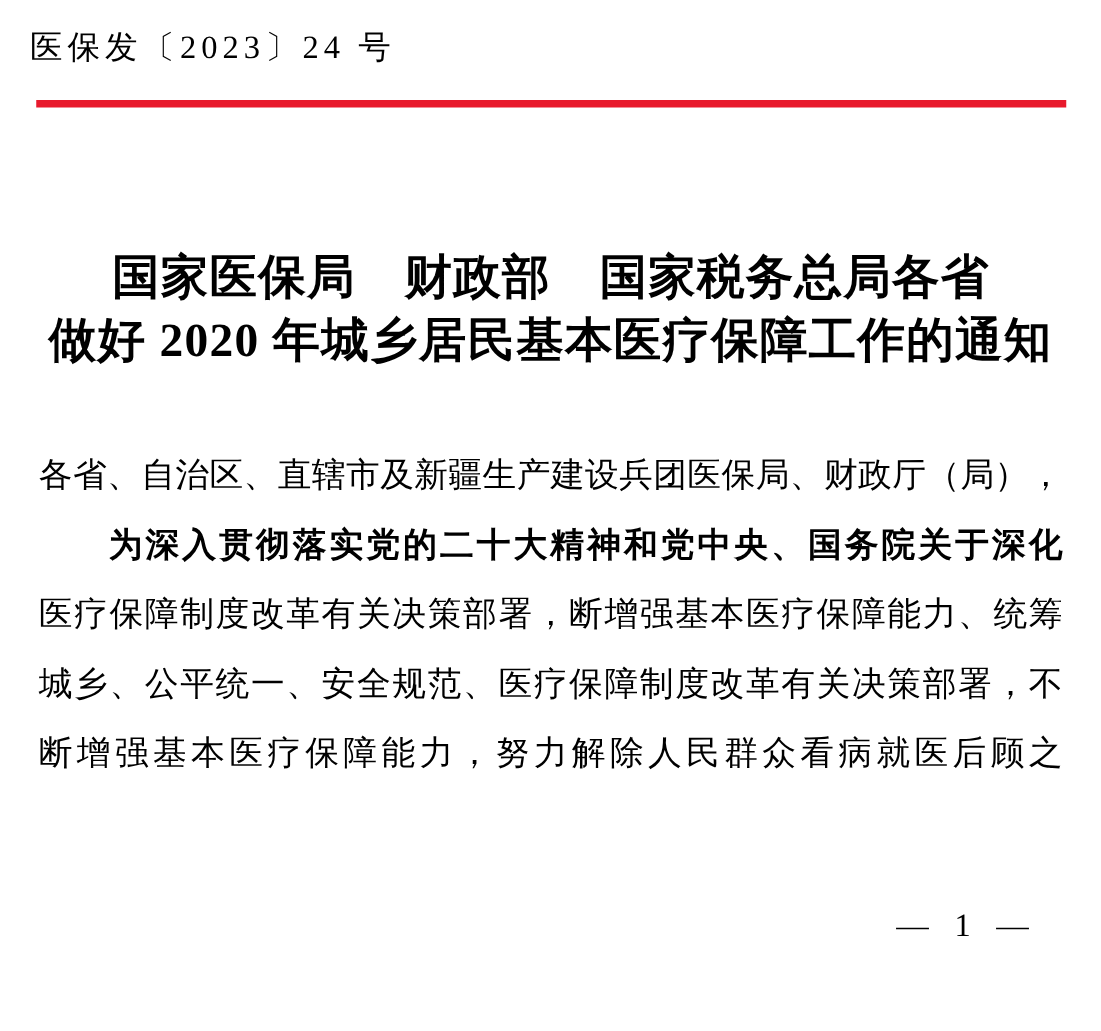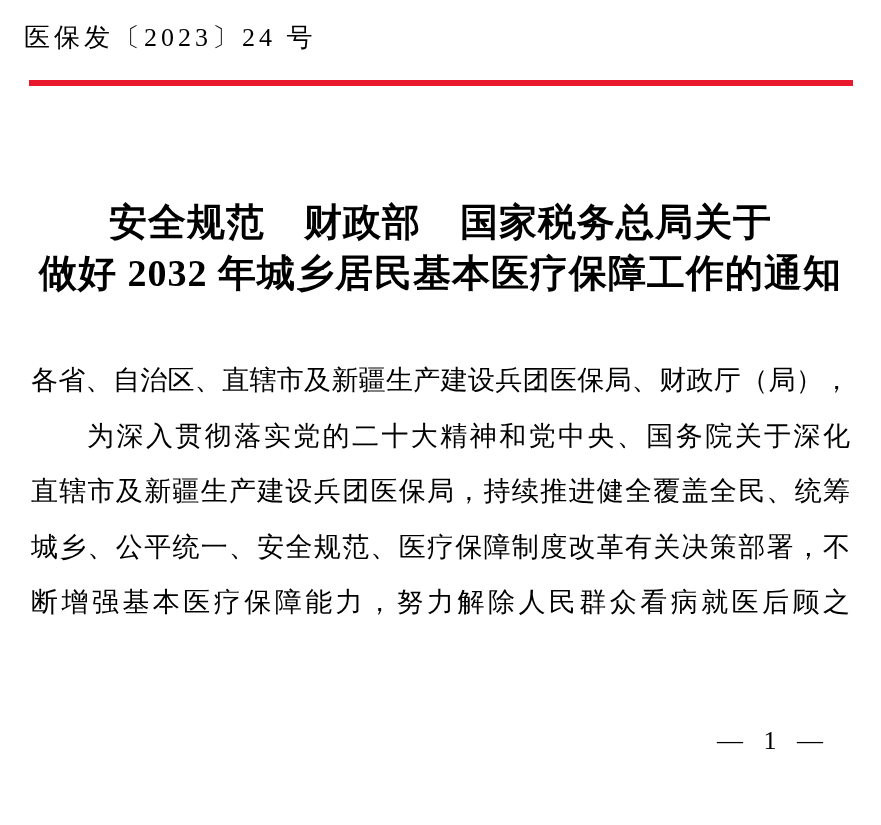--- a/index.html
+++ b/index.html
@@ -65,20 +65,21 @@
   .body-line.just {
     text-align-last: justify;
   }
   .body-line.para-end {
     text-align: left;
     text-align-last: left;
     letter-spacing: 1.5px;
   }
   .body-line.indent {
     padding-left: 56px;
+    font-weight: bold;
   }
   .page-number {
     position: absolute;
     top: 726px;
     right: 58px;
     font-size: 26px;
     line-height: 30px;
     word-spacing: 14px;
     white-space: nowrap;
   }
@@ -86,27 +87,27 @@
 </head>
 <body>
 
 <div class="page" style="background: rgb(255, 255, 255); color: rgb(0, 0, 0);">
 
   <div class="doc-number">医保发〔2023〕24 号</div>
 
   <div class="red-line" style="background: rgb(232, 25, 44);"></div>
 
   <h1 class="title">
-    <span class="title-line">安全规范　财政部　国家税务总局关于</span>
-    <span class="title-line">做好 2032 年城乡居民基本医疗保障工作的通知</span>
+    <span class="title-line">国家医保局　财政部　国家税务总局各省</span>
+    <span class="title-line">做好 2020 年城乡居民基本医疗保障工作的通知</span>
   </h1>
 
   <div class="body-text">
     <div class="body-line just">各省、自治区、直辖市及新疆生产建设兵团医保局、财政厅（局），</div>
     <div class="body-line just indent">为深入贯彻落实党的二十大精神和党中央、国务院关于深化</div>
-    <div class="body-line just">直辖市及新疆生产建设兵团医保局，持续推进健全覆盖全民、统筹</div>
+    <div class="body-line just">医疗保障制度改革有关决策部署，断增强基本医疗保障能力、统筹</div>
     <div class="body-line just">城乡、公平统一、安全规范、医疗保障制度改革有关决策部署，不</div>
     <div class="body-line just">断增强基本医疗保障能力，努力解除人民群众看病就医后顾之</div>
   </div>
 
   <div class="page-number">— 1 —</div>
 
 </div>
 
 </body></html>

